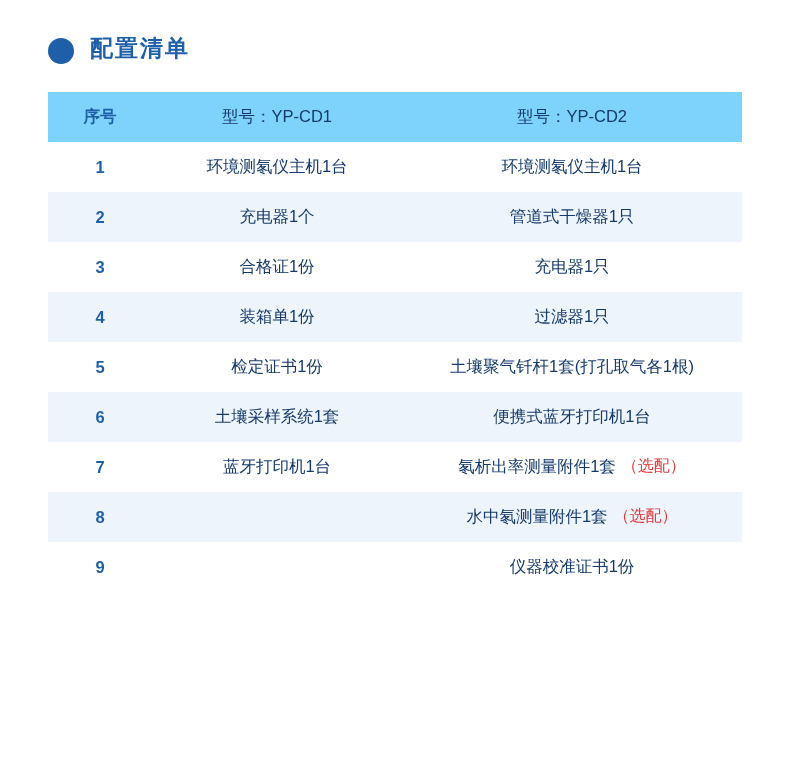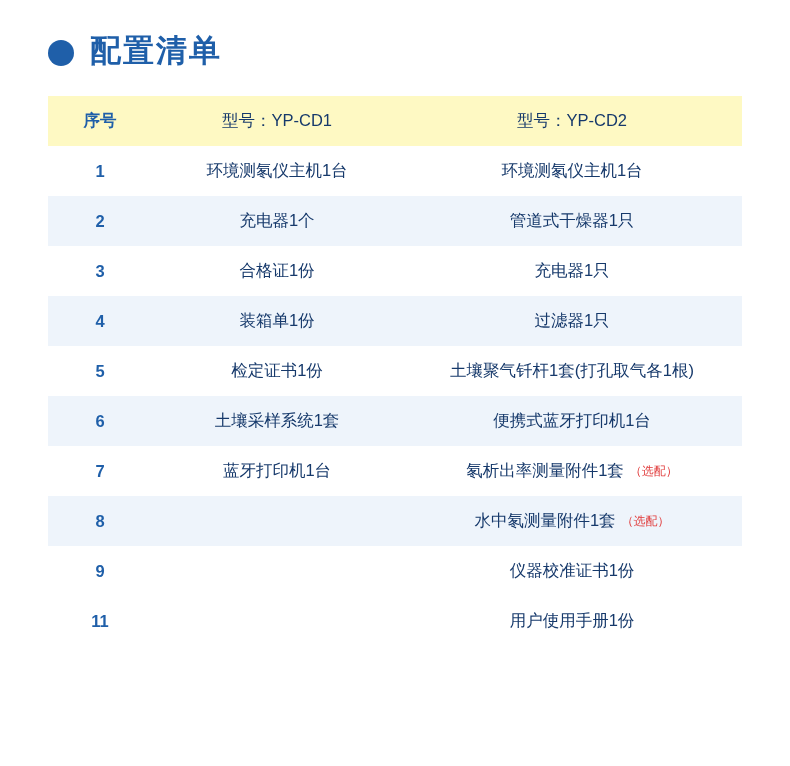--- a/index.html
+++ b/index.html
@@ -31,21 +31,21 @@
   }
   .heading-bullet {
     width: 26px;
     height: 26px;
     border-radius: 50%;
     background: #1f5fa9;
     flex: 0 0 auto;
     margin-top: 4px;
   }
   .heading-text {
-    font-size: 31px;
+    font-size: 23px;
     font-weight: bold;
     letter-spacing: 2px;
     color: #1f5fa9;
     line-height: 1.1;
   }
 
   
   .table-wrap {
     margin: 28px 48px 0 48px;
   }
@@ -70,34 +70,34 @@
     border: none;
   }
   table.config-table th.idx,
   table.config-table td.idx {
     text-align: center;
     padding-left: 0;
     font-weight: bold;
     color: #1f5fa9;
   }
   thead tr {
-    background: #fef9c3;
+    background: #7dd3fc;
   }
   thead th {
     font-weight: bold;
     font-size: 17px;
     color: #16396b;
     height: 54px;
   }
   tbody tr.odd  { background: #ffffff; }
   tbody tr.even { background: #eef4fb; }
 
   .opt {
     color: #e03a3a;
-    font-size: 12px;
+    font-size: 16px;
     margin-left: 6px;
     vertical-align: 1px;
   }
 </style>
 </head>
 <body>
 
 <div class="page">
 
   <div class="heading">
@@ -158,22 +158,17 @@
           <tr class="even">
             <td class="idx">8</td>
             <td></td>
             <td><span>水中氡测量附件1套</span><span class="opt">（选配）</span></td>
           </tr>
           <tr class="odd">
             <td class="idx">9</td>
             <td></td>
             <td><span>仪器校准证书1份</span></td>
           </tr>
-          <tr class="odd">
-            <td class="idx">11</td>
-            <td></td>
-            <td><span>用户使用手册1份</span></td>
-          </tr>
         </tbody>
     </table>
   </div>
 
 </div>
 
 </body></html>

